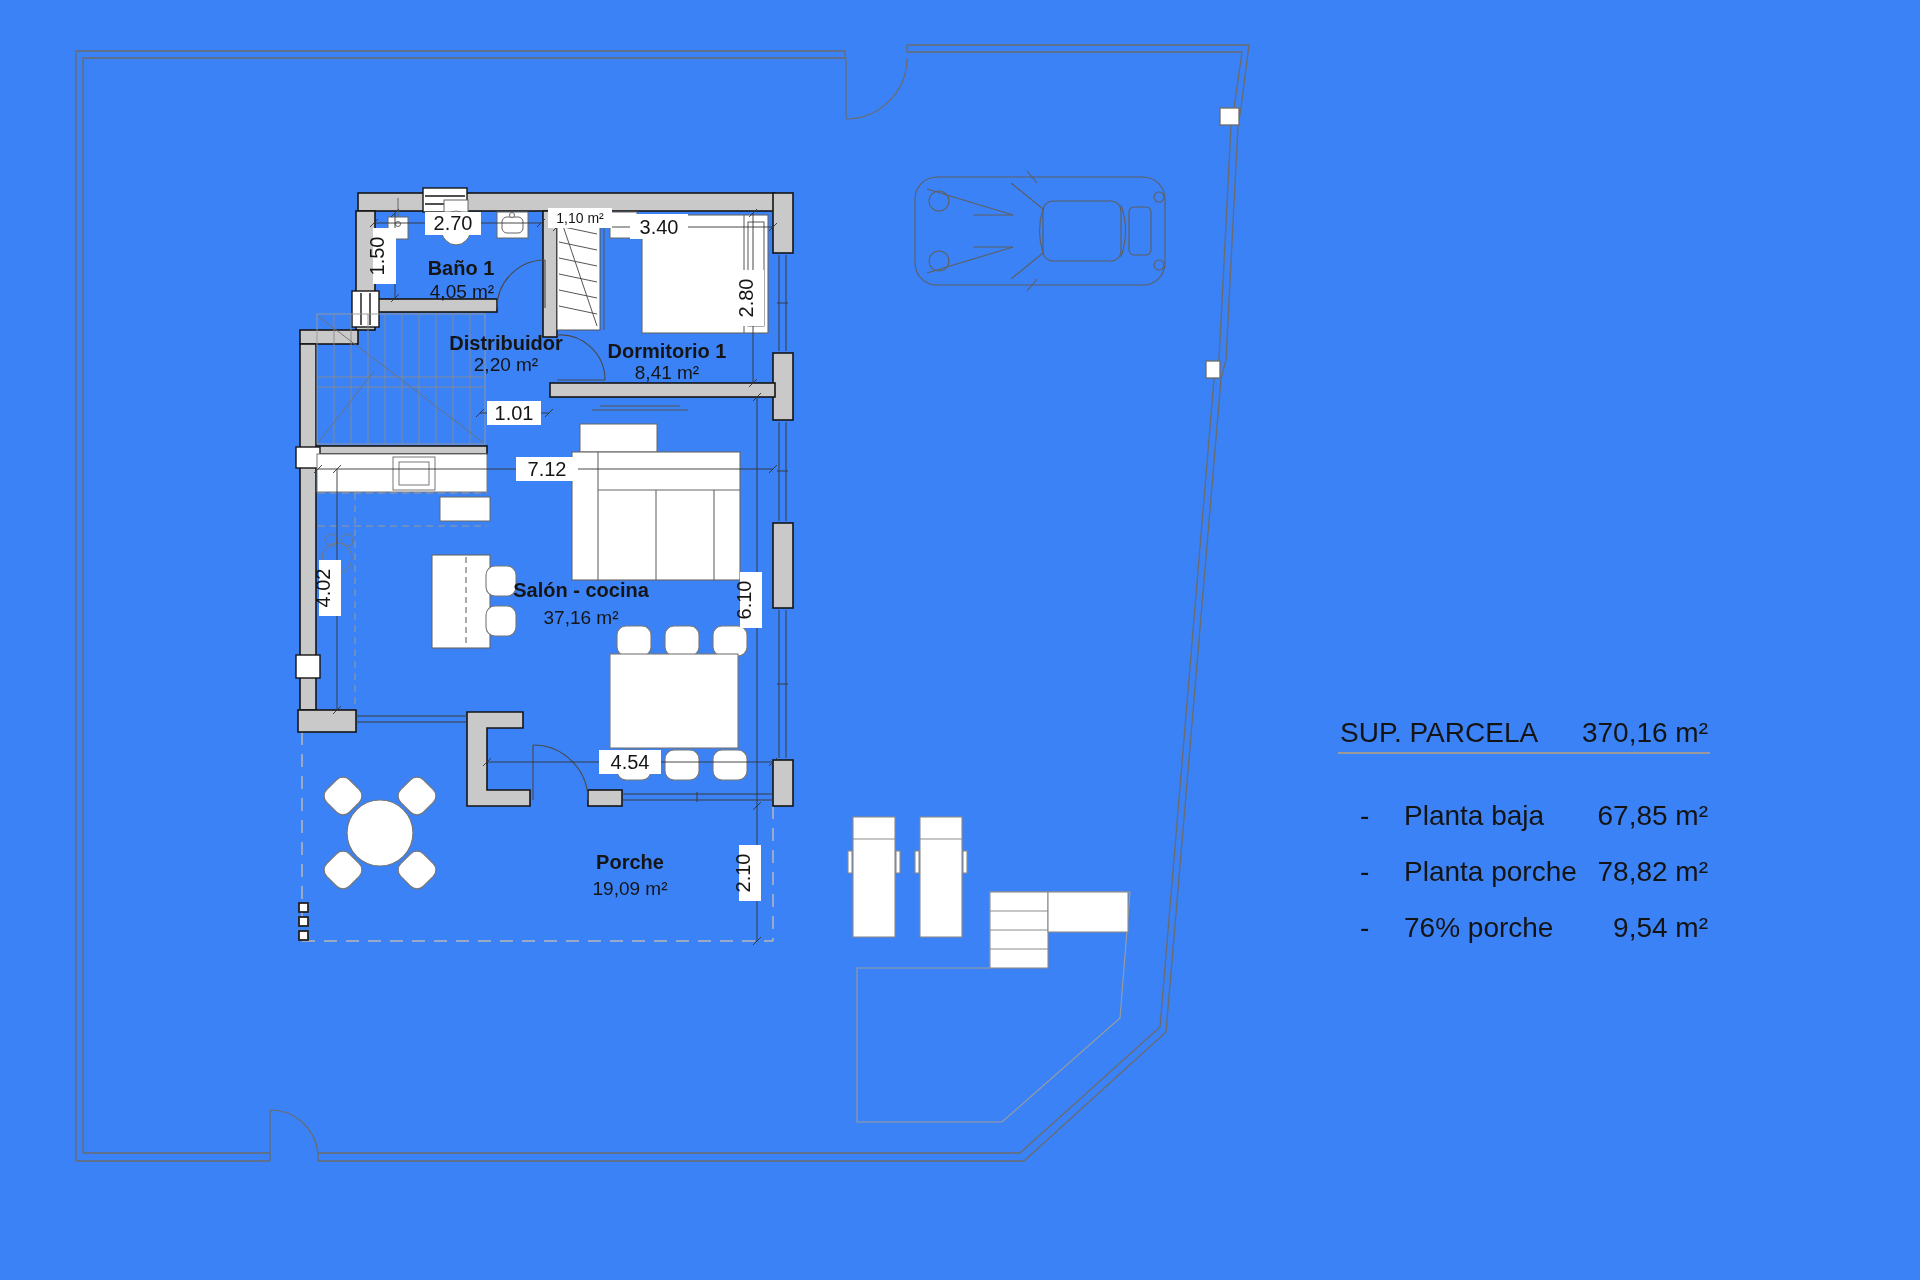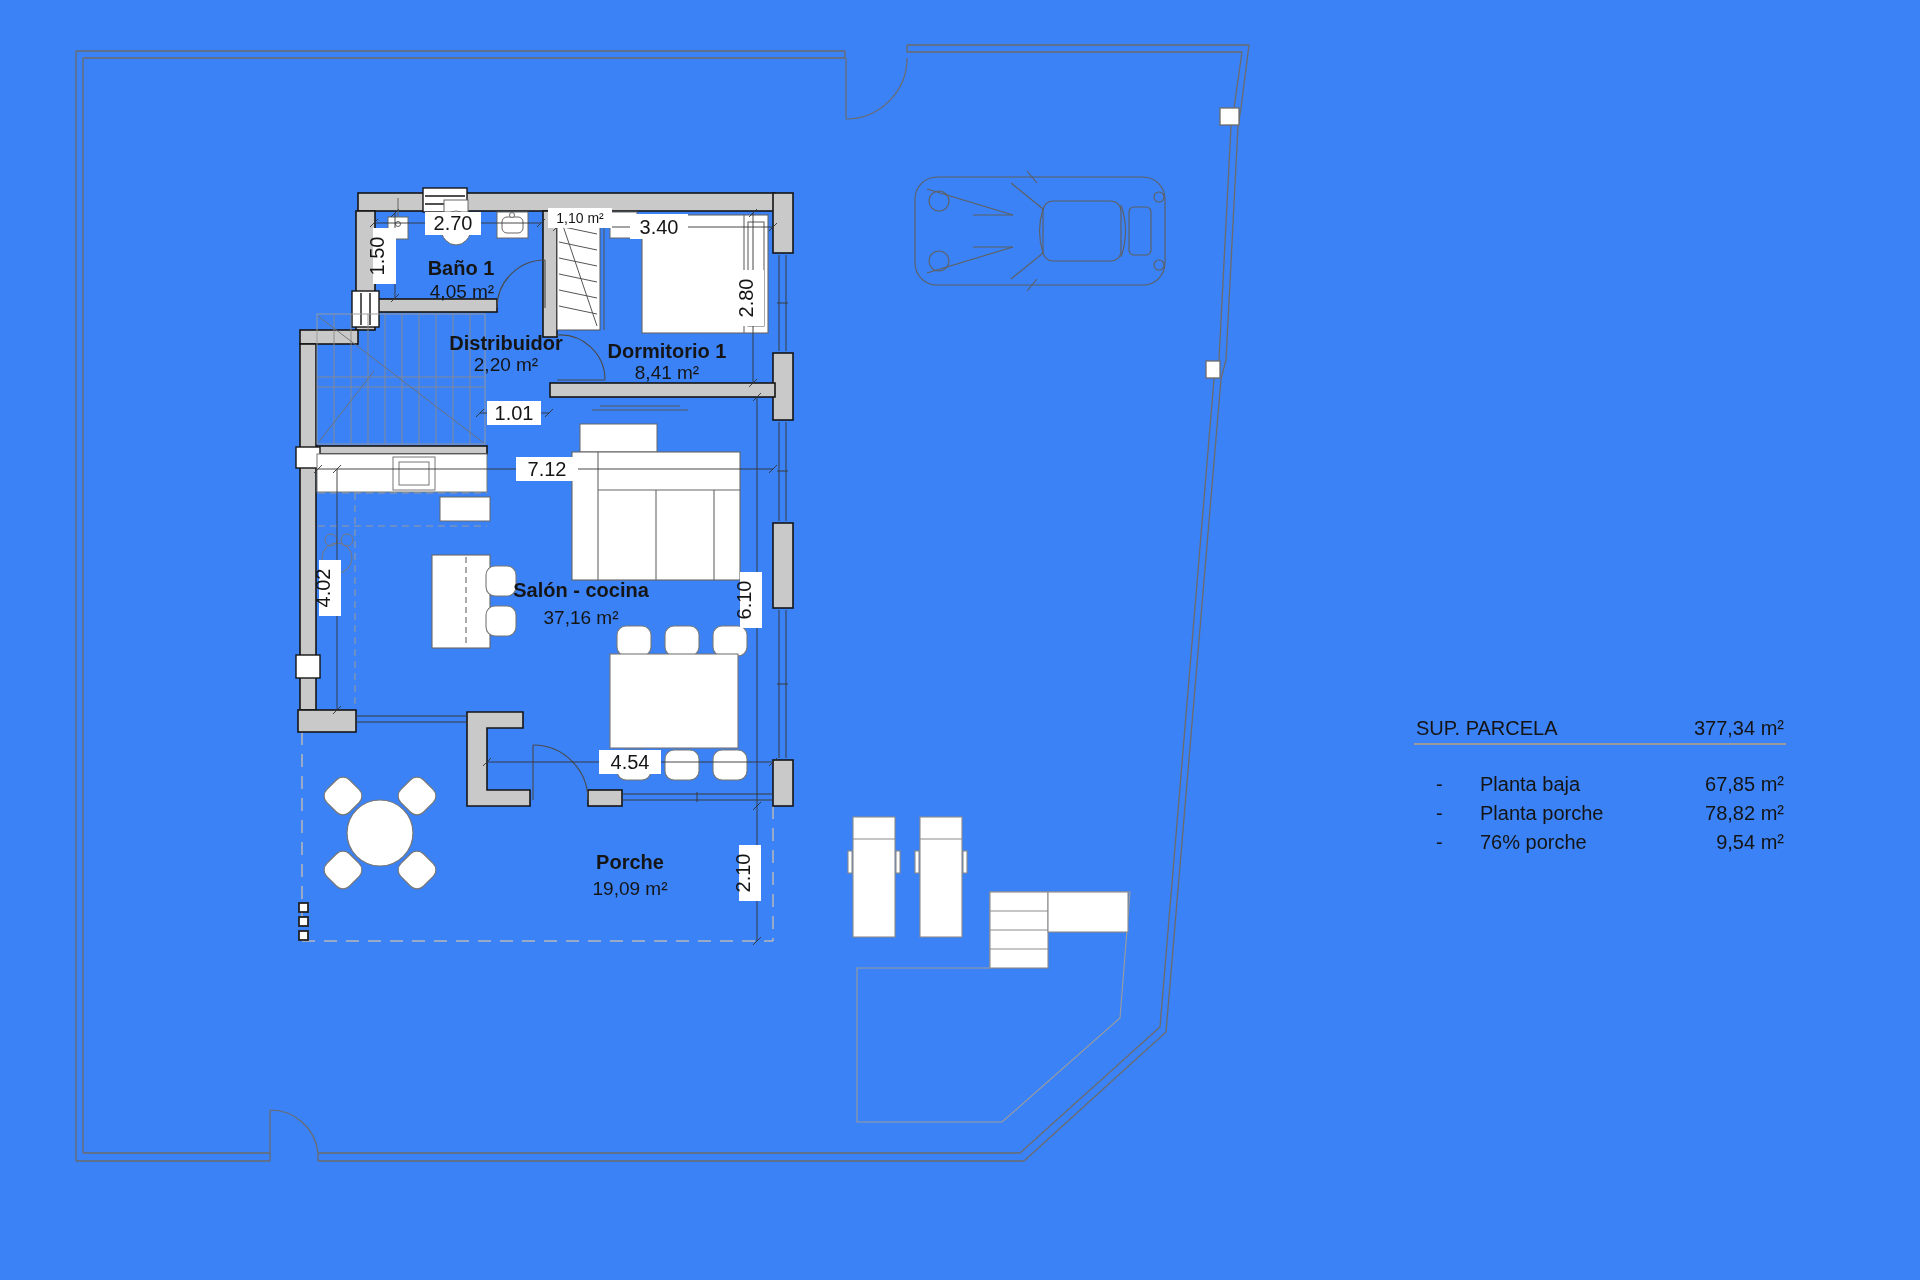--- a/index.html
+++ b/index.html
@@ -4,27 +4,27 @@
 <style>
   html,body{margin:0;padding:0;background:#ffffff;}
   .canvas{position:relative;width:1920px;height:1280px;background:#3b82f6;overflow:hidden;
           font-family:"Liberation Sans", sans-serif;color:#111;}
   svg text{font-family:"Liberation Sans", sans-serif;fill:#151515;}
   .room-name{font-size:20px;font-weight:bold;}
   .room-area{font-size:19px;}
   .dim{font-size:20px;}
   .dim-small{font-size:14px;}
   
-  .summary{position:absolute;left:1414px;top:716px;width:372px;font-size:20px;color:#141414;}
+  .summary{position:absolute;left:1338px;top:716px;width:372px;font-size:28px;color:#141414;}
   .sum-row{display:flex;justify-content:space-between;align-items:baseline;
            padding:1px 2px 3px 2px;border-bottom:2px solid #9a9a9a;}
   .sum-items{margin-top:26px;}
   .item-row{display:flex;align-items:baseline;padding:2px 2px 4px 2px;}
   .item-dash{width:44px;text-align:left;padding-left:20px;}
-  .item-label{flex:1;}
+  .item-label{flex:1;margin-top:18px;}
   .item-value{}
 </style>
 </head>
 <body>
 
 <div class="canvas">
 
 <svg width="1920" height="1280" viewBox="0 0 1920 1280">
 
   <g stroke="#6b6b6b" stroke-width="1.3" fill="none">
@@ -330,21 +330,21 @@
   <text class="room-area" x="581" y="624" text-anchor="middle">37,16 m²</text>
 
   <text class="room-name" x="630" y="869" text-anchor="middle">Porche</text>
   <text class="room-area" x="630" y="895" text-anchor="middle">19,09 m²</text>
 </svg>
 
 
 <div class="summary">
   <div class="sum-row">
     <span>SUP. PARCELA</span>
-    <span>377,34 m²</span>
+    <span>370,16 m²</span>
   </div>
   <div class="sum-items">
     <div class="item-row">
       <span class="item-dash">-</span>
       <span class="item-label">Planta baja</span>
       <span class="item-value">67,85 m²</span>
     </div>
     <div class="item-row">
       <span class="item-dash">-</span>
       <span class="item-label">Planta porche</span>

